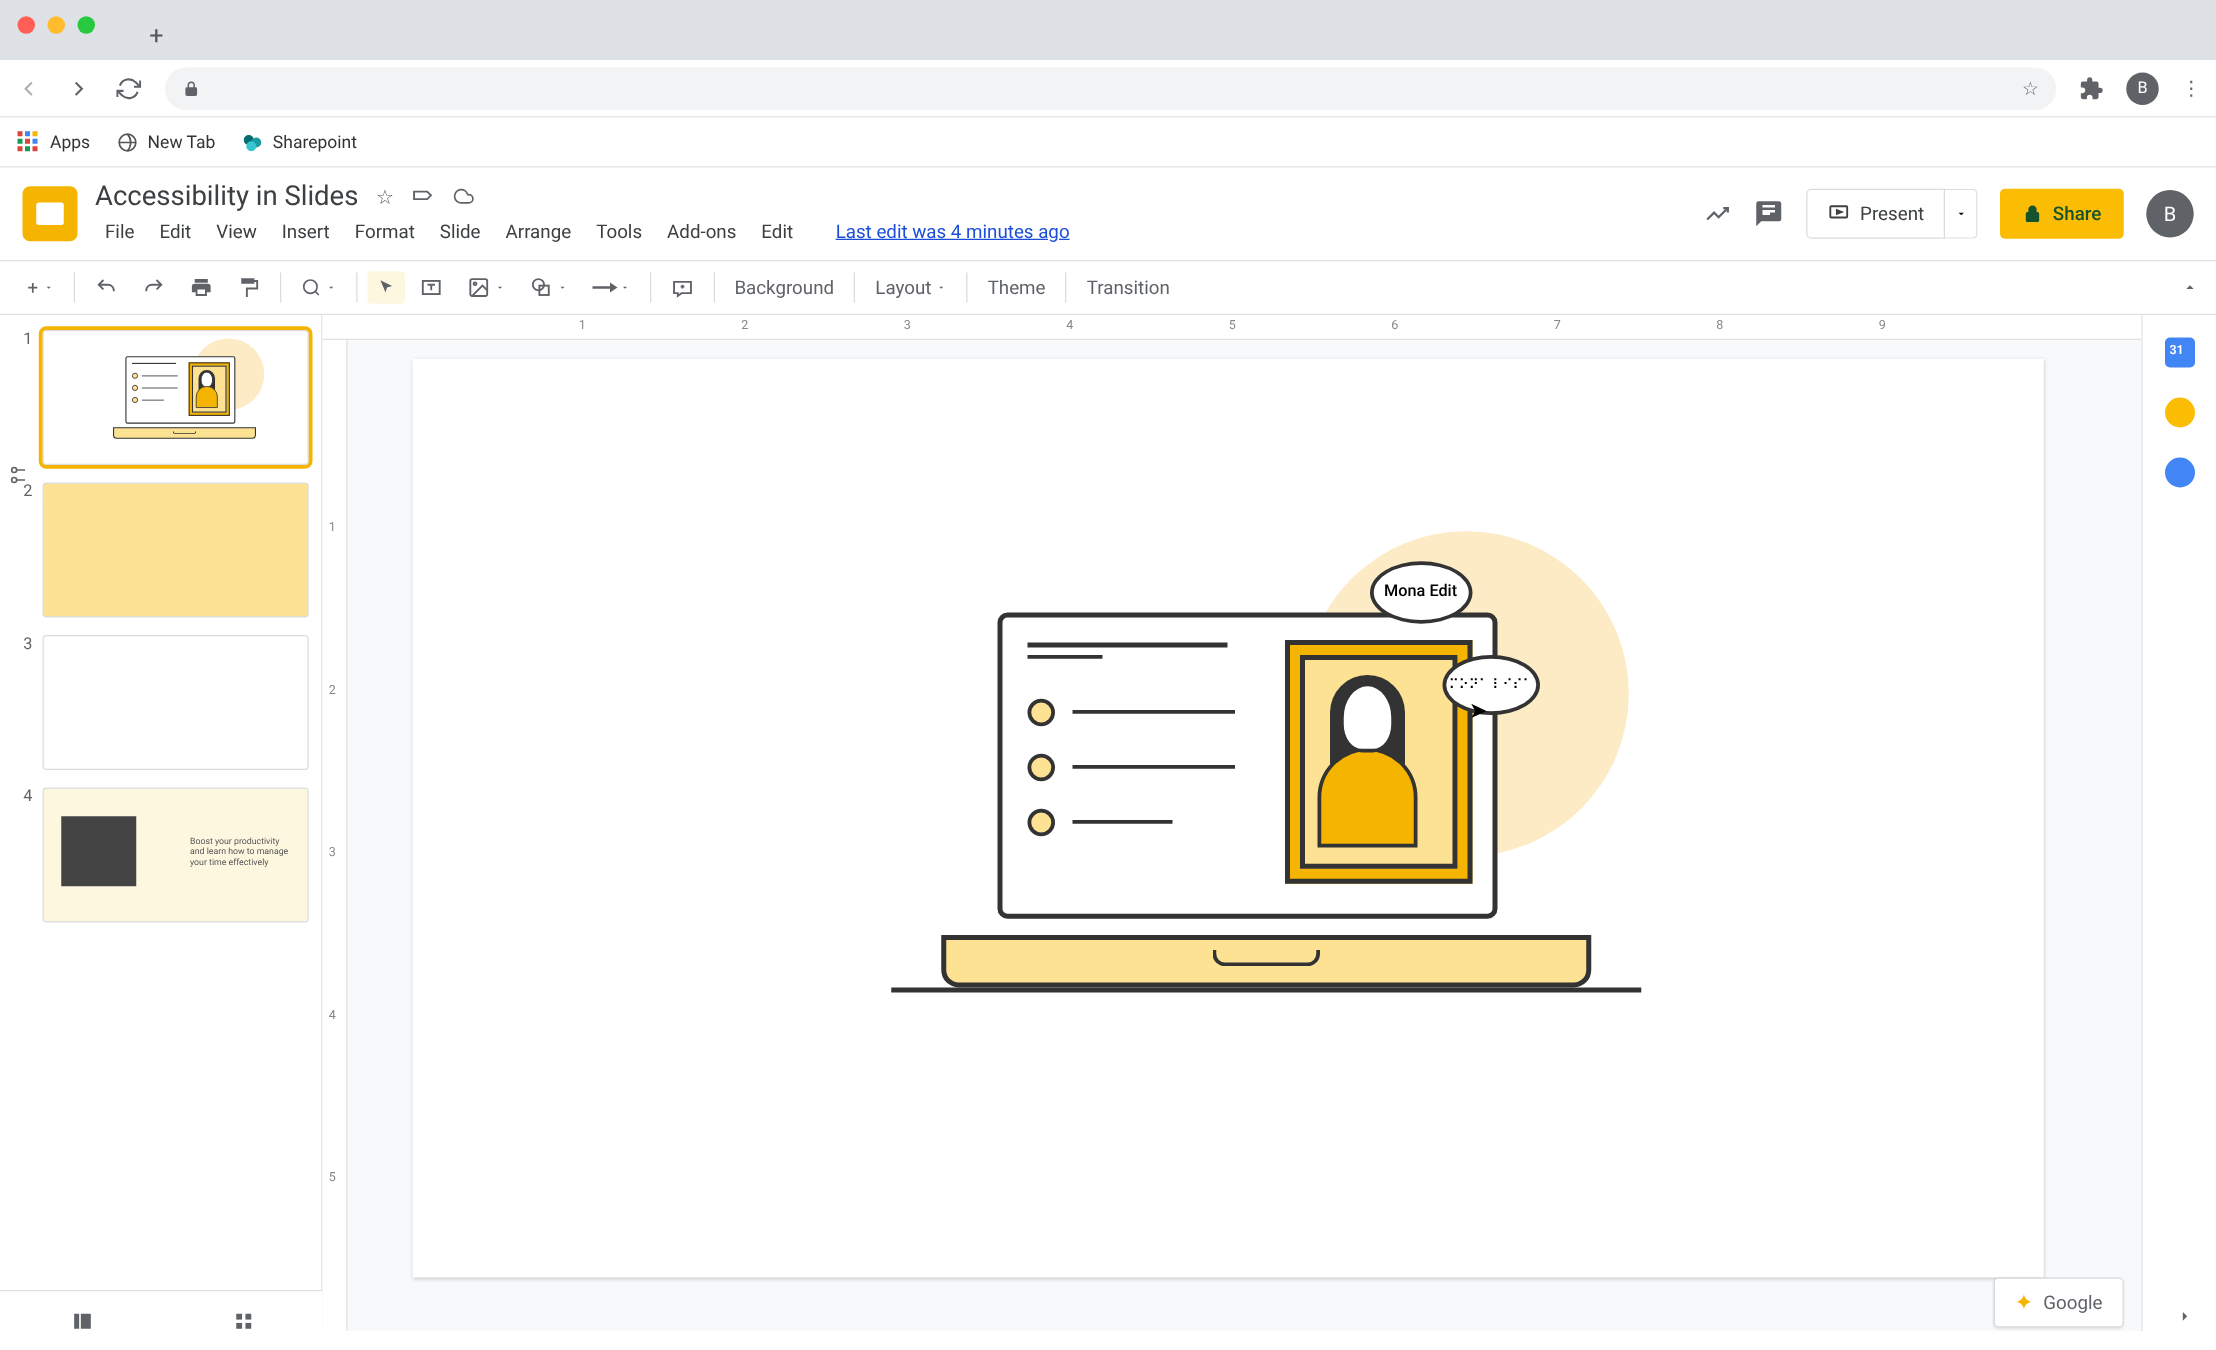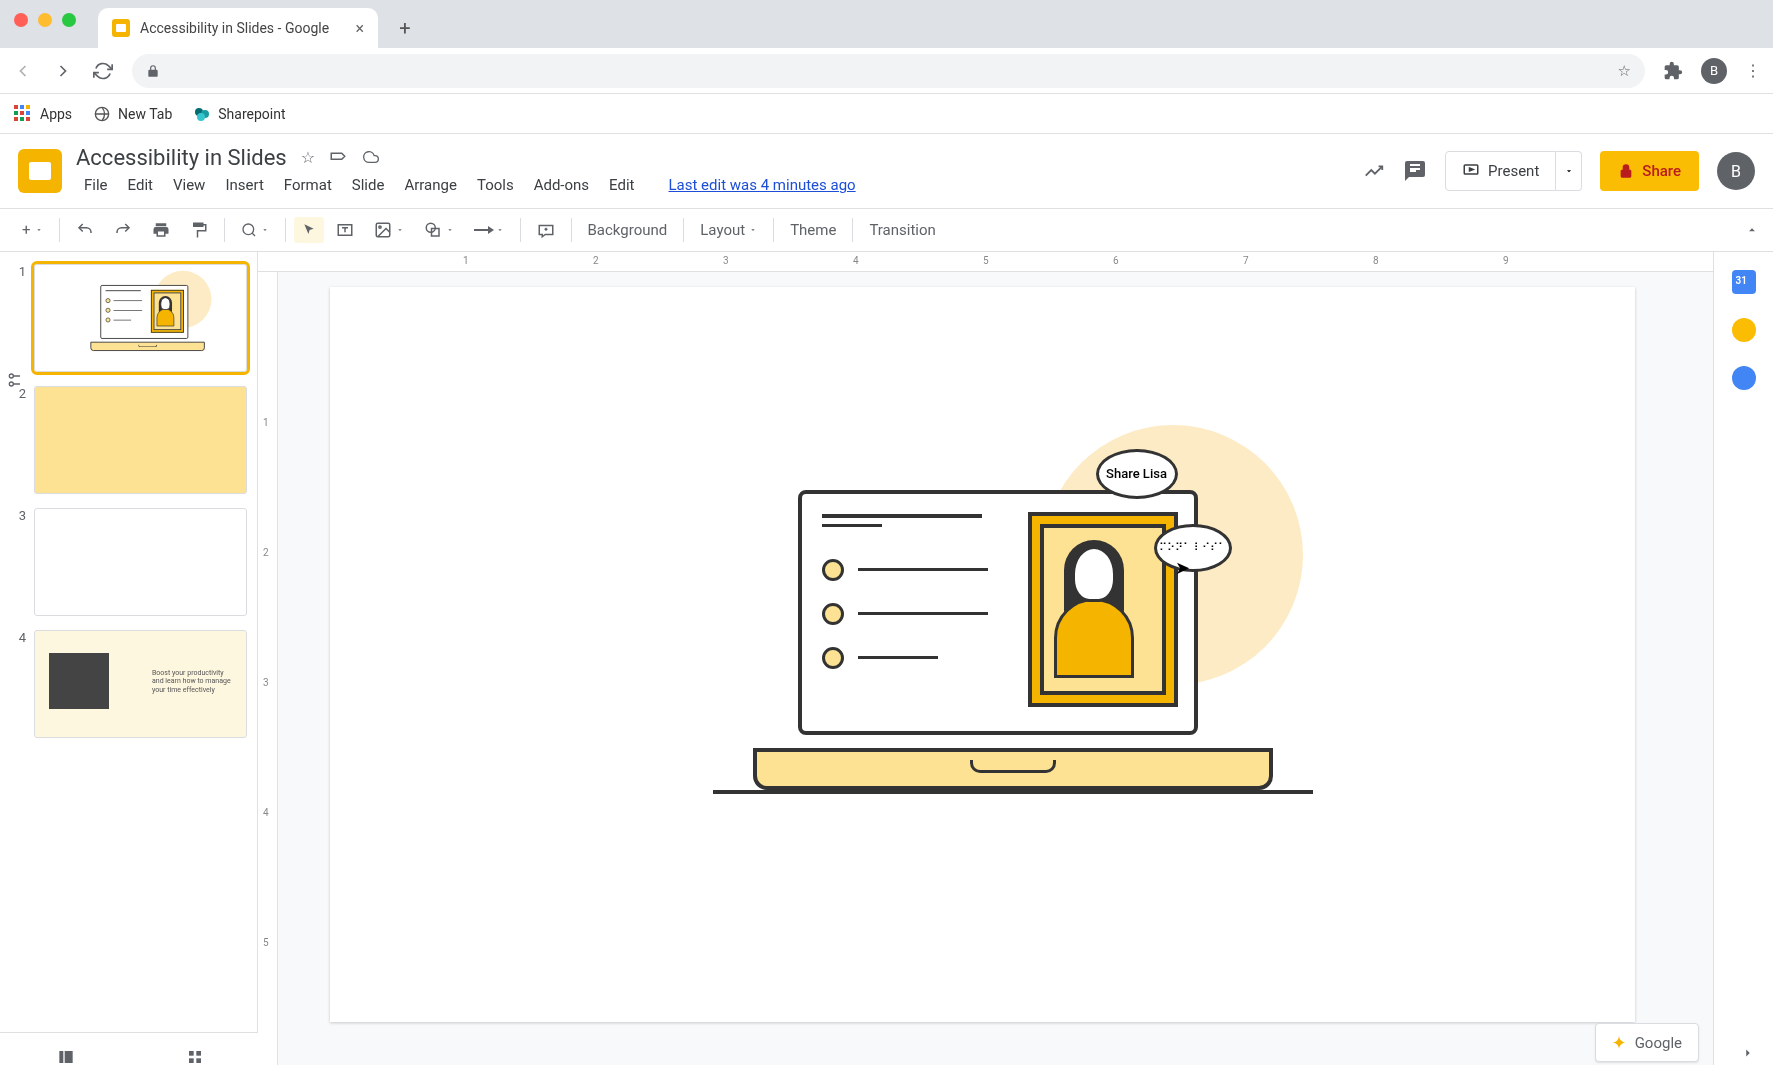--- a/index.html
+++ b/index.html
@@ -33,21 +33,21 @@
 .docbar .dtitle{font-size:22px;color:#3c4043;}
 .docbar .ticon{color:#5f6368;}
 .docbar .menus{display:flex;gap:4px;font-size:15px;color:#3c4043;}
 .docbar .menus span{padding:4px 8px;cursor:pointer;}
 .docbar .menus .last{color:#1d4ed8;text-decoration:underline;}
 .docbar .right{margin-left:auto;display:flex;align-items:center;gap:18px;}
 .docbar .right .ic{color:#5f6368;cursor:pointer;}
 .docbar .present{display:flex;align-items:center;}
 .docbar .presentbtn{height:40px;border:1px solid #dadce0;border-radius:4px 0 0 4px;background:#fff;display:flex;align-items:center;padding:0 16px;gap:8px;font-size:15px;color:#3c4043;cursor:pointer;}
 .docbar .presentdd{height:40px;width:26px;border:1px solid #dadce0;border-left:none;border-radius:0 4px 4px 0;background:#fff;display:flex;align-items:center;justify-content:center;cursor:pointer;}
-.docbar .share{height:40px;background:#fbbc04;border-radius:4px;display:flex;align-items:center;padding:0 18px;gap:8px;font-size:15px;color:#b91c1c;font-weight:500;cursor:pointer;}
+.docbar .share{height:40px;background:#fbbc04;border-radius:4px;display:flex;align-items:center;padding:0 18px;gap:8px;font-size:15px;color:#14532d;font-weight:500;cursor:pointer;}
 .docbar .uavatar{width:38px;height:38px;border-radius:50%;background:#5f6368;color:#fff;display:flex;align-items:center;justify-content:center;font-size:16px;}
 .toolbar{height:44px;border-top:1px solid #e0e0e0;border-bottom:1px solid #e0e0e0;display:flex;align-items:center;padding:0 14px;gap:4px;color:#5f6368;font-size:15px;}
 .toolbar .tb{padding:6px 8px;border-radius:3px;cursor:pointer;display:flex;align-items:center;gap:4px;}
 .toolbar .tb.sel{background:#fef7e0;}
 .toolbar .sep{width:1px;height:24px;background:#dadce0;margin:0 4px;}
 .toolbar .collapse{margin-left:auto;cursor:pointer;}
 .workspace{display:flex;height:813px;}
 .slidepanel{width:258px;background:#fff;border-right:1px solid #e0e0e0;padding:12px 10px;display:flex;flex-direction:column;gap:14px;overflow-y:auto;position:relative;}
 .slideitem{display:flex;gap:8px;}
 .slideitem .num{width:16px;font-size:13px;color:#5f6368;text-align:right;}
@@ -109,25 +109,20 @@
 </head>
 <body>
 
 <div class="traffic">
   <div class="dot r"></div>
   <div class="dot y"></div>
   <div class="dot g"></div>
 </div>
 
 <div class="tabstrip">
-  <div class="tab">
-    <div class="fav"></div>
-    <span class="title">Accessibility in Slides - Google</span>
-    <span class="close">×</span>
-  </div>
   <div class="newtab">+</div>
 </div>
 
 <div class="addr">
   <div class="nav-btn dis">
       <svg width="20" height="20" viewBox="0 0 24 24" fill="none" stroke="currentColor" stroke-width="2">
         <path d="M15 18l-6-6 6-6"></path>
       </svg>
     </div>
   <div class="nav-btn">
@@ -468,21 +463,21 @@
             </div>
             <div class="frame">
               <div class="inner">
                   <div class="mona">
                     <div class="hair"></div>
                     <div class="head"></div>
                     <div class="body"></div>
                   </div>
                 </div>
             </div>
-            <div class="bubble b1">Share Lisa</div>
+            <div class="bubble b1">Mona Edit</div>
             <div class="bubble b2">⠍⠕⠝⠁ ⠇⠊⠎⠁</div>
           </div>
           <div class="base"></div>
           <div class="baseline"></div>
         </div>
       </div>
     </div>
     <div class="cursor-mark">➤</div>
   </div>
 

